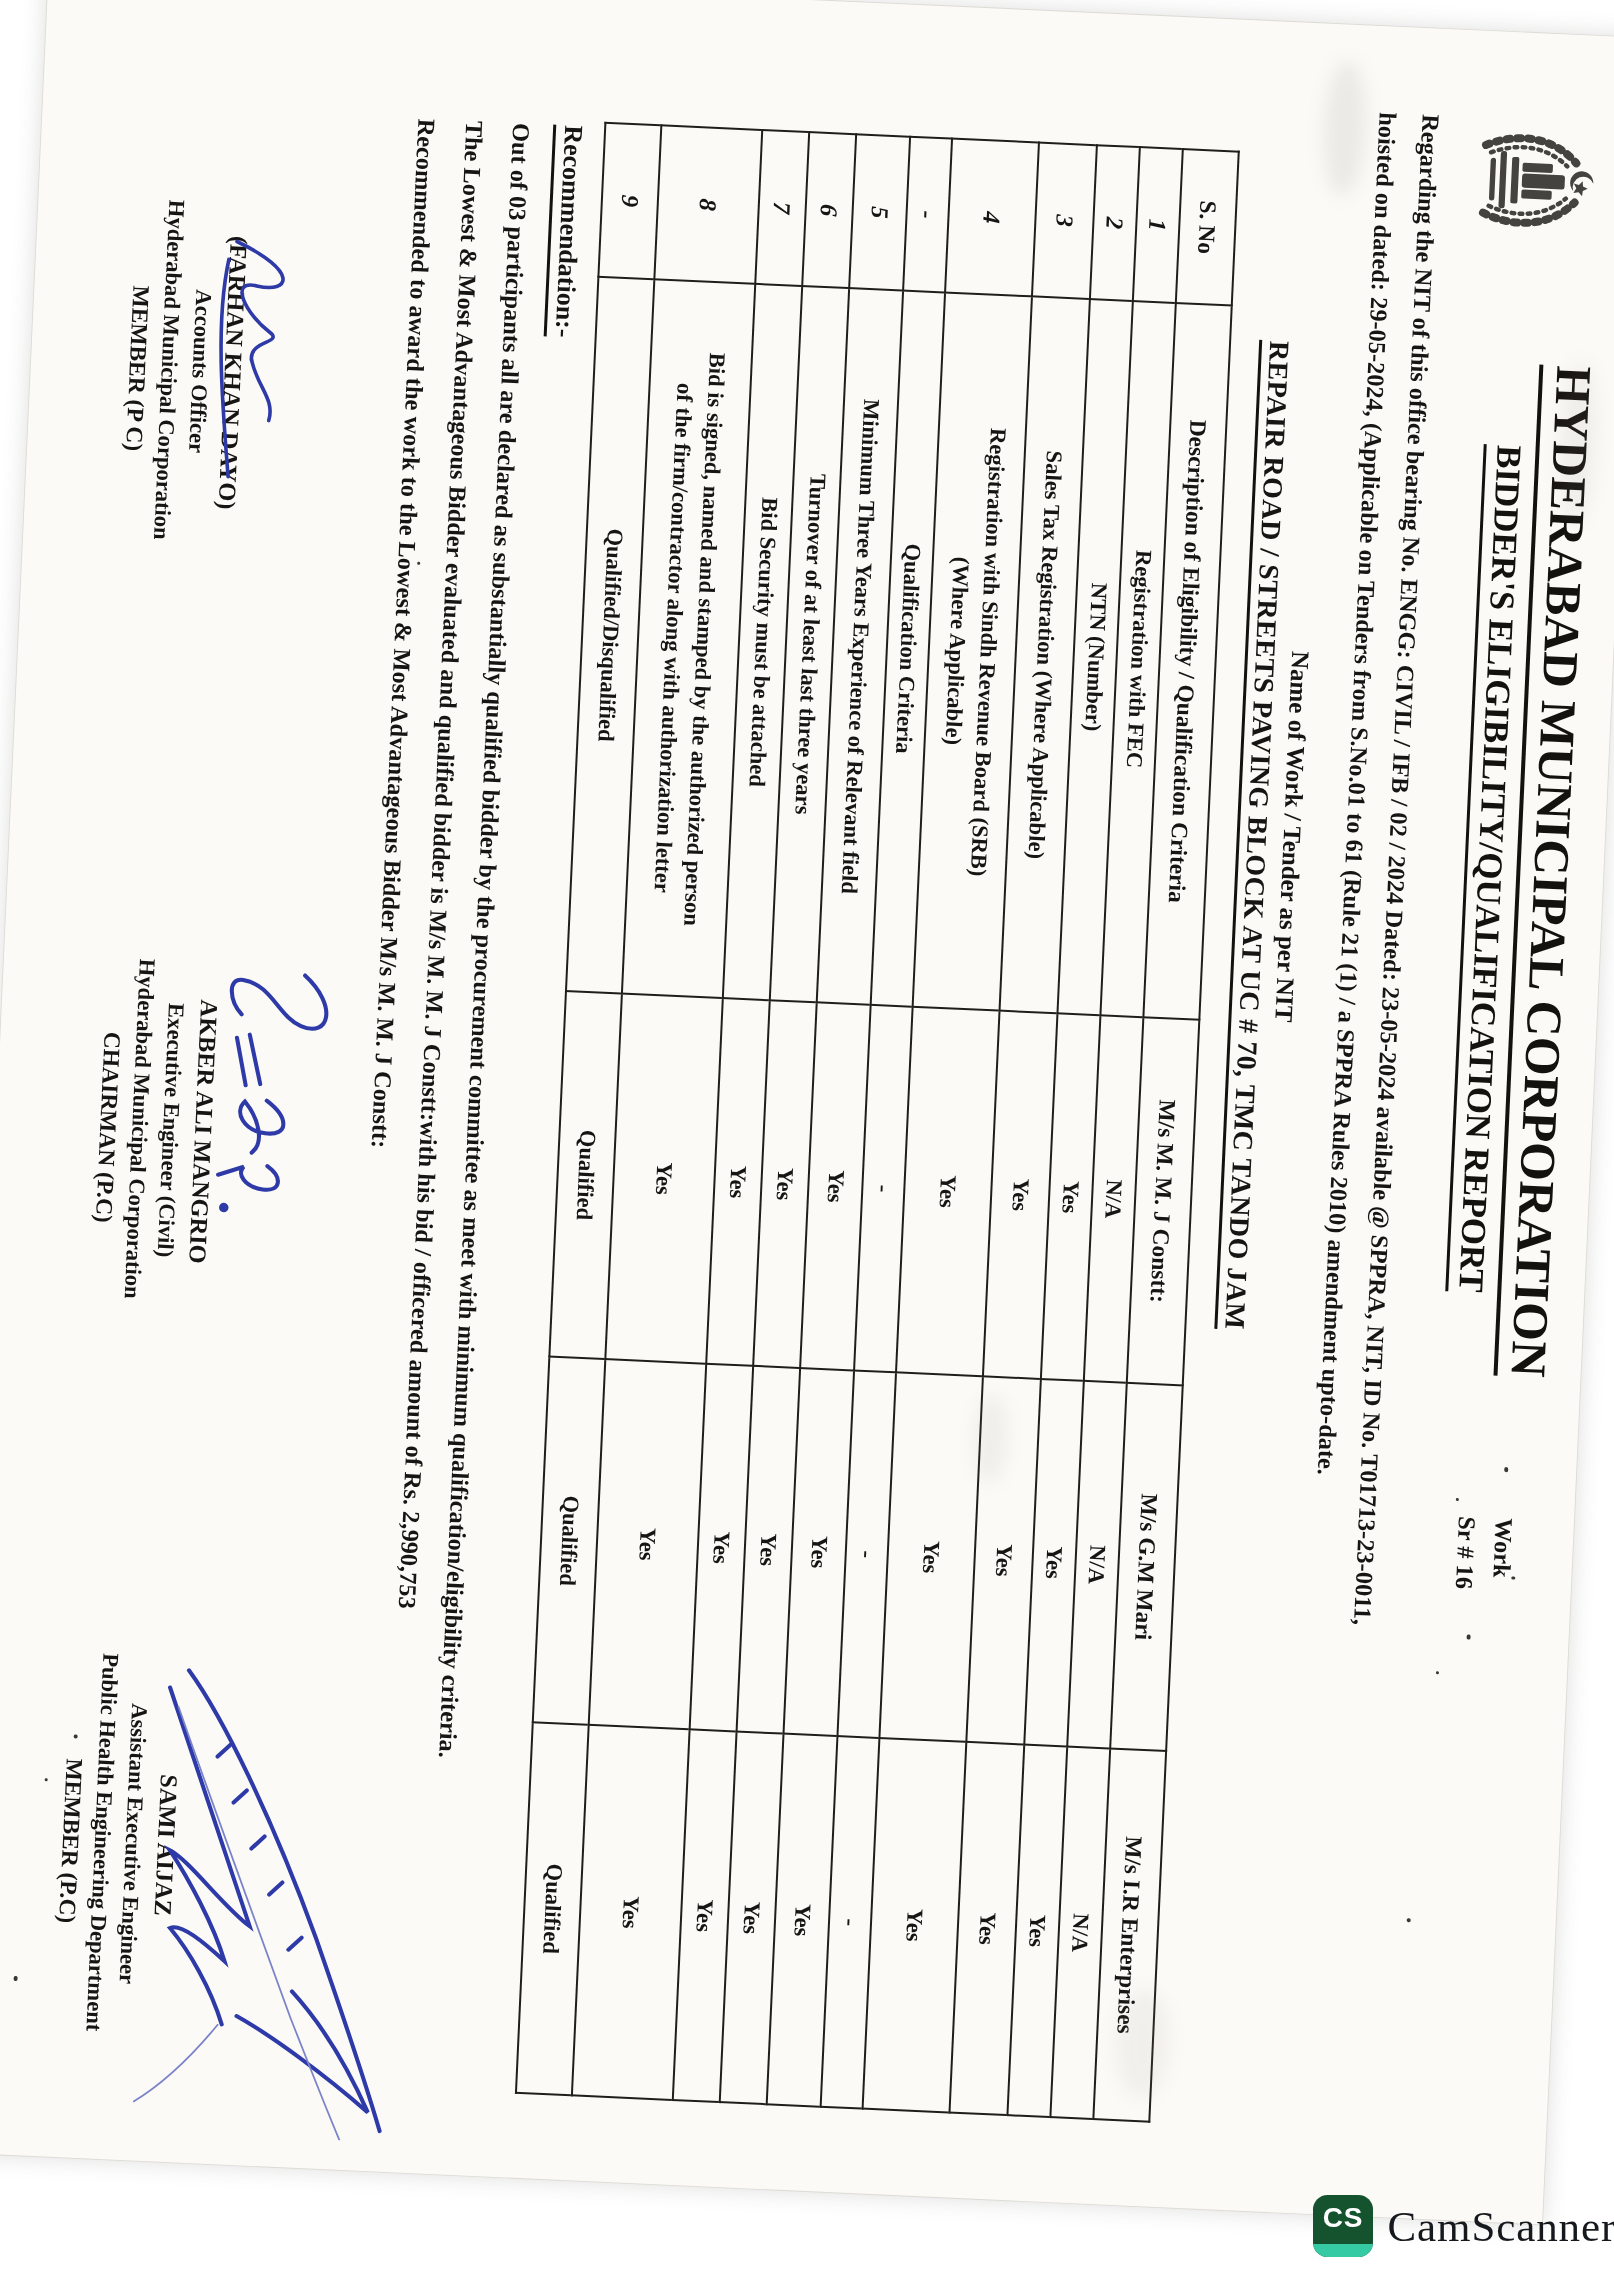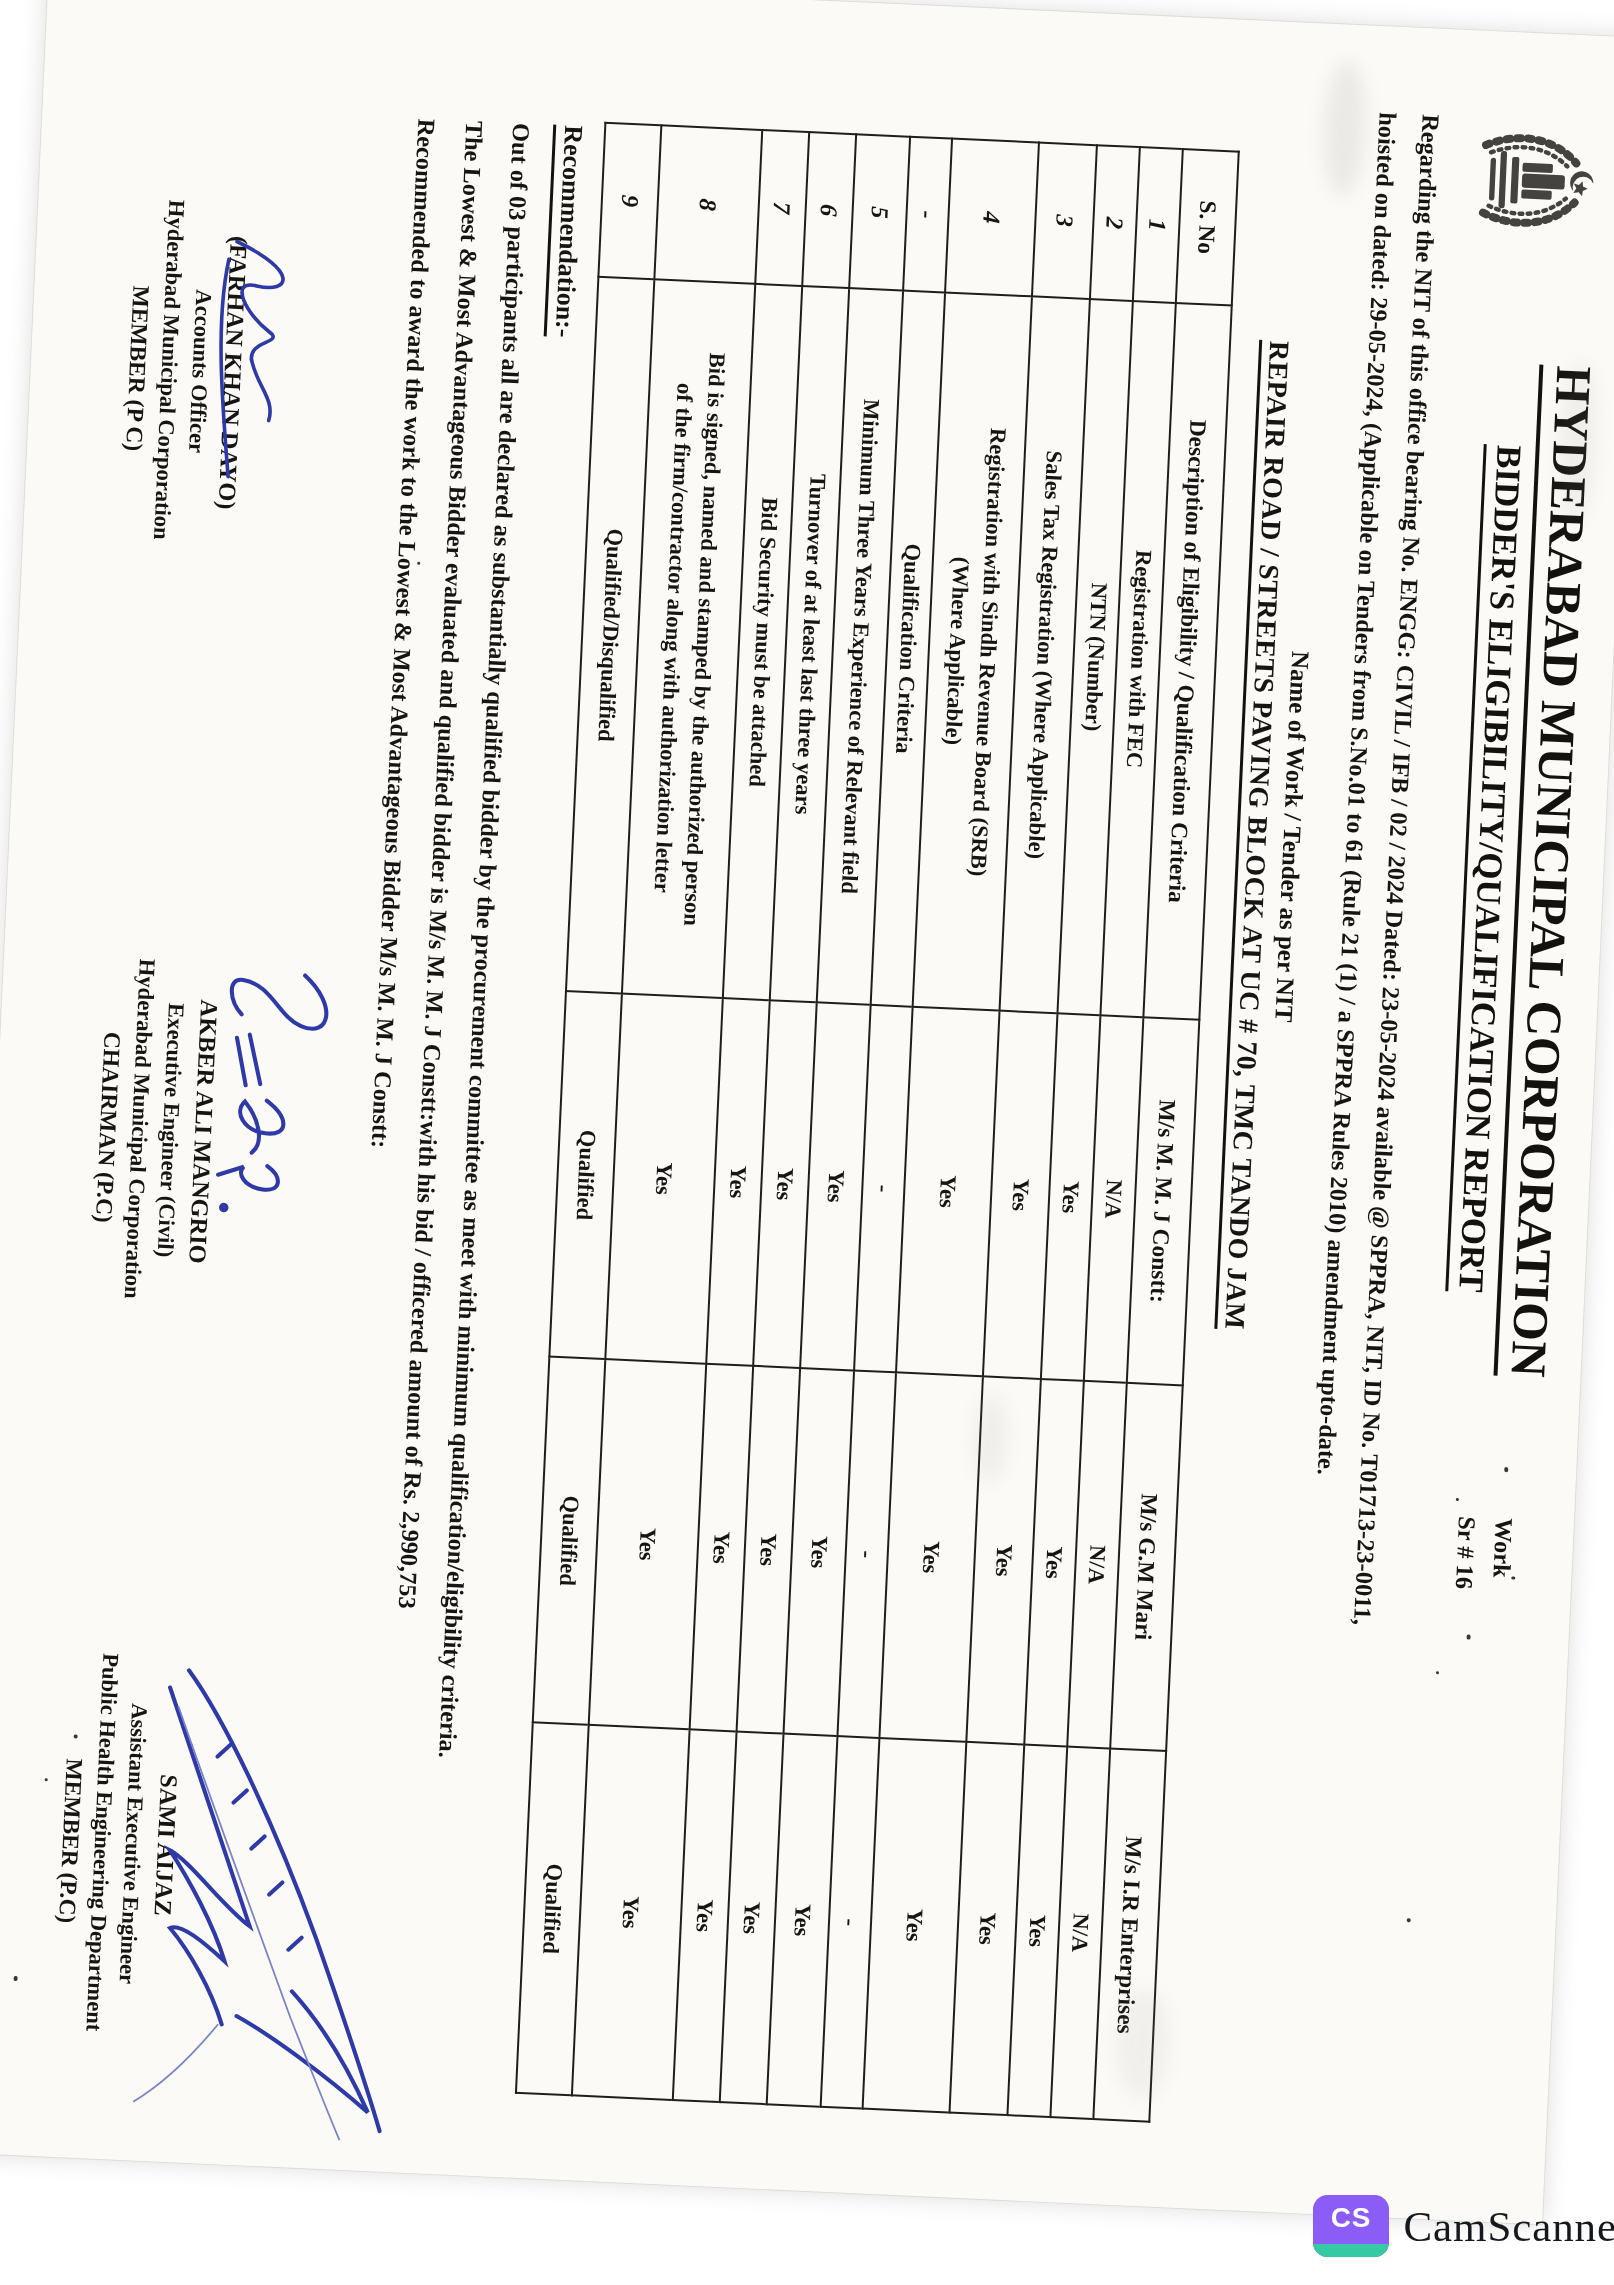--- a/index.html
+++ b/index.html
@@ -65,21 +65,21 @@
   .sig-left{left:145px;top:1375px;width:507px;}
   .sig-mid{left:900px;top:1370px;width:516px;}
   .sig-right{left:1610px;top:1375px;width:525px;}
   .ink{position:absolute;pointer-events:none;}
   
   .speck{position:absolute;border-radius:50%;background:#3a3732;}
   .smudge{position:absolute;border-radius:50%;background:#8d887e;filter:blur(9px);}
   
   .cs-badge{position:absolute;left:1313px;top:2195px;display:flex;align-items:center;}
   .cs-icon{
-    position:relative;width:76px;height:62px;border-radius:14.5px;background:#8b5cf6;overflow:hidden;
+    position:relative;width:60px;height:62px;border-radius:14.5px;background:#14532d;overflow:hidden;
     display:flex;align-items:flex-start;justify-content:center;
   }
   .cs-icon .strip{position:absolute;left:0;right:0;bottom:0;height:12.7px;background:#35c9a4;}
   .cs-icon .cs-txt{
     font-family:"Liberation Sans",sans-serif;font-weight:800;font-size:28px;color:#ffffff;margin-top:7.2px;letter-spacing:0.9px;
   }
   .cs-name{font-size:43px;color:#15181c;margin-left:14.5px;font-weight:400;letter-spacing:0.9px;}
 </style>
 </head>
 <body>

